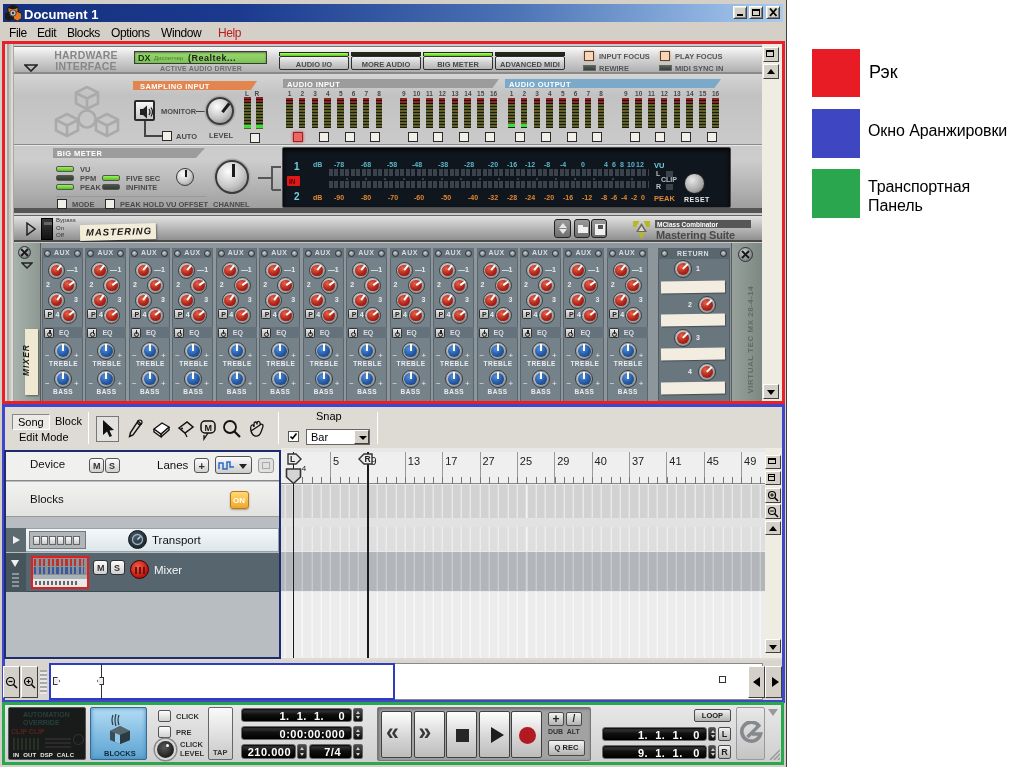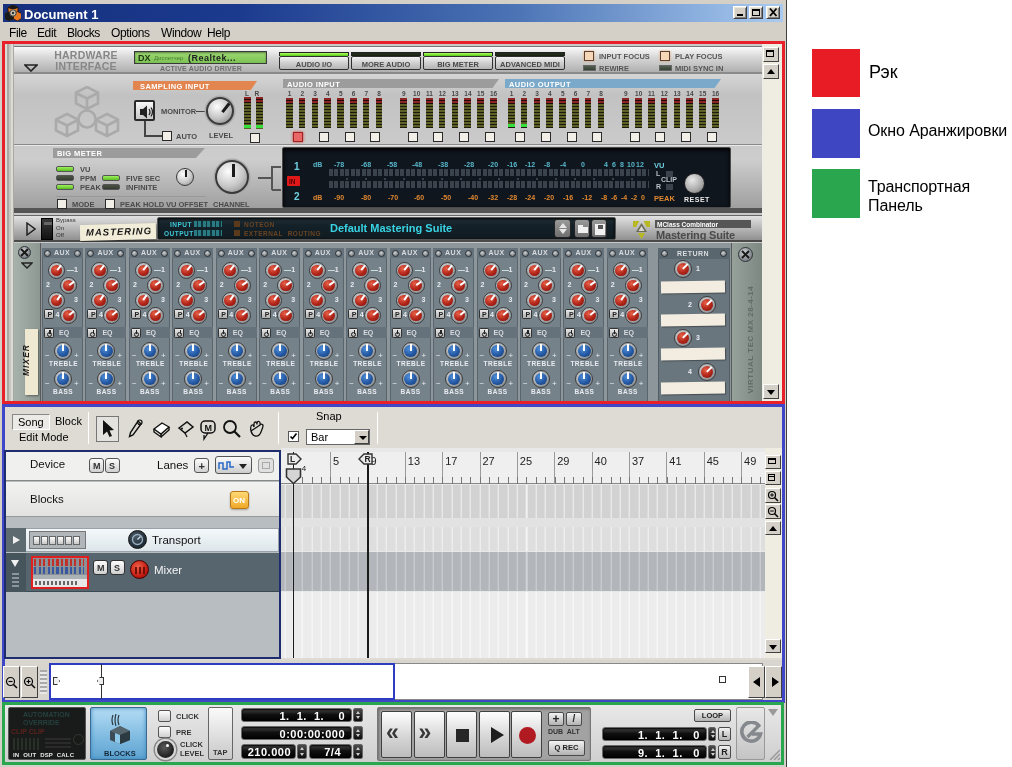--- a/index.html
+++ b/index.html
@@ -49,21 +49,21 @@
 <div style="position:absolute;left:766px;top:6px;width:14px;height:13px;background:#d4d0c8;border:1px solid;border-color:#fff #404040 #404040 #fff;box-shadow:inset 1px 1px 0 #ece9d8,inset -1px -1px 0 #808080;">
       <svg width="13" height="11" viewBox="0 0 13 11" style="position:absolute;left:0;top:0;">
         <path d="M3,1.5 L9.5,9 M9.5,1.5 L3,9" stroke="#000" stroke-width="1.8"></path>
       </svg>
     </div>
 <div class="tx" style="left:9px;top:26px;font-size:12px;letter-spacing:-0.4px;color:#000;">File</div>
 <div class="tx" style="left:37px;top:26px;font-size:12px;letter-spacing:-0.4px;color:#000;">Edit</div>
 <div class="tx" style="left:67px;top:26px;font-size:12px;letter-spacing:-0.4px;color:#000;">Blocks</div>
 <div class="tx" style="left:111px;top:26px;font-size:12px;letter-spacing:-0.4px;color:#000;">Options</div>
 <div class="tx" style="left:161px;top:26px;font-size:12px;letter-spacing:-0.4px;color:#000;">Window</div>
-<div class="tx" style="left:207px;top:26px;font-size:12px;letter-spacing:-0.4px;color:#000000;">Help</div>
+<div class="tx" style="left:218px;top:26px;font-size:12px;letter-spacing:-0.4px;color:#b91c1c;">Help</div>
 <div style="position:absolute;left:2px;top:41px;width:783px;height:363px;border:3px solid #e8202a;"></div>
 <div style="position:absolute;left:5px;top:44px;width:777px;height:357px;background:#c9c9c9;"></div>
 <div style="position:absolute;left:5px;top:44px;width:9px;height:357px;background:repeating-linear-gradient(90deg,#dcdad4 0 2px,#aaa8a2 2px 4px,#c8c6c0 4px 6px);"></div>
 <div style="position:absolute;left:762px;top:44px;width:20px;height:357px;background:#efece2;"></div>
 <div style="position:absolute;left:763px;top:47px;width:16px;height:15px;background:#d4d0c8;border:1px solid;border-color:#fff #404040 #404040 #fff;">
       <div class="ab" style="left:2px;top:2px;width:8px;height:7px;border:1.5px solid #000;border-top-width:2px;"></div>
     </div>
 <div style="position:absolute;left:763px;top:64px;width:16px;height:15px;background:#d4d0c8;border:1px solid;border-color:#fff #404040 #404040 #fff;">
       <div class="ab" style="left:3px;top:4px;border:4px solid transparent;border-bottom:5px solid #000;border-top:none;"></div>
     </div>
@@ -410,31 +410,20 @@
 <div style="position:absolute;left:14px;top:215px;width:748px;height:27px;background:linear-gradient(#e2e2e2,#b8b8b8 50%,#909090);border-top:1px solid #666;border-bottom:2px solid #4a4a4a;"></div>
 <svg width="10" height="14" viewBox="0 0 10 14" style="position:absolute;left:26px;top:222px;">
       <polygon points="1,1 9,7 1,13" fill="none" stroke="#222" stroke-width="1.5"></polygon>
     </svg>
 <div style="position:absolute;left:41px;top:218px;width:12px;height:22px;background:linear-gradient(#3a3a3a,#111);border:1px solid #000;">
       <div class="ab" style="left:1.5px;top:3px;width:8px;height:3px;background:#666;"></div>
     </div>
 <div class="tx" style="left:56px;top:217px;font-size:6px;color:#333;line-height:7.5px;">Bypass<br>On<br>Off</div>
 <div style="position:absolute;left:80px;top:224px;width:76px;height:16px;background:#f2edd8;box-shadow:1px 1px 2px rgba(0,0,0,.4);transform:rotate(-1.5deg);">
       <span style="position:absolute;left:6px;top:2px;font-size:9.5px;font-weight:bold;font-style:italic;color:#1a1a1a;letter-spacing:1px;">MASTERING</span>
-    </div>
-<div style="position:absolute;left:157px;top:217px;width:459px;height:23px;background:linear-gradient(#223236,#15222a 30%,#101a20);border:1px solid #555;border-radius:2px;box-shadow:inset 0 1px 3px #000;">
-      <span style="position:absolute;left:12px;top:3px;font-size:6.5px;font-weight:bold;color:#40c8d8;letter-spacing:.5px;">INPUT</span>
-      <span style="position:absolute;left:6px;top:12px;font-size:6.5px;font-weight:bold;color:#40c8d8;letter-spacing:.5px;">OUTPUT</span>
-      <div class="ab" style="left:36px;top:3px;width:28px;height:6px;background:repeating-linear-gradient(90deg,#2a7a84 0 3px,#12323a 3px 4.5px);"></div>
-      <div class="ab" style="left:36px;top:12px;width:28px;height:6px;background:repeating-linear-gradient(90deg,#2a7a84 0 3px,#12323a 3px 4.5px);"></div>
-      <div class="ab" style="left:76px;top:3px;width:6px;height:6px;background:#5a3a1a;"></div>
-      <div class="ab" style="left:76px;top:12px;width:6px;height:6px;background:#5a3a1a;"></div>
-      <span style="position:absolute;left:86px;top:3px;font-size:6.5px;font-weight:bold;color:#6a4422;letter-spacing:.5px;">NOTEON</span>
-      <span style="position:absolute;left:86px;top:12px;font-size:6.5px;font-weight:bold;color:#6a4422;letter-spacing:.5px;">EXTERNAL&nbsp;&nbsp;ROUTING</span>
-      <span style="position:absolute;left:172px;top:4px;font-size:11px;font-weight:bold;color:#38d4e4;">Default Mastering Suite</span>
     </div>
 <div style="position:absolute;left:554px;top:219px;width:17px;height:19px;background:linear-gradient(#9a9a9a,#6e6e6e);border:1px solid #222;border-radius:3px;">
       <div class="ab" style="left:3.5px;top:3px;border:4px solid transparent;border-bottom:5px solid #e8e8e8;border-top:none;"></div>
       <div class="ab" style="left:3.5px;bottom:3px;border:4px solid transparent;border-top:5px solid #e8e8e8;border-bottom:none;"></div>
     </div>
 <div style="position:absolute;left:574px;top:219px;width:16px;height:19px;background:linear-gradient(#9a9a9a,#6e6e6e);border:1px solid #222;border-radius:3px;">
       <div class="ab" style="left:3px;top:7px;width:10px;height:6px;background:#f0f0f0;"></div>
       <div class="ab" style="left:3px;top:5px;width:5px;height:2px;background:#f0f0f0;"></div>
     </div>
 <div style="position:absolute;left:591px;top:219px;width:16px;height:19px;background:linear-gradient(#9a9a9a,#6e6e6e);border:1px solid #222;border-radius:3px;">

